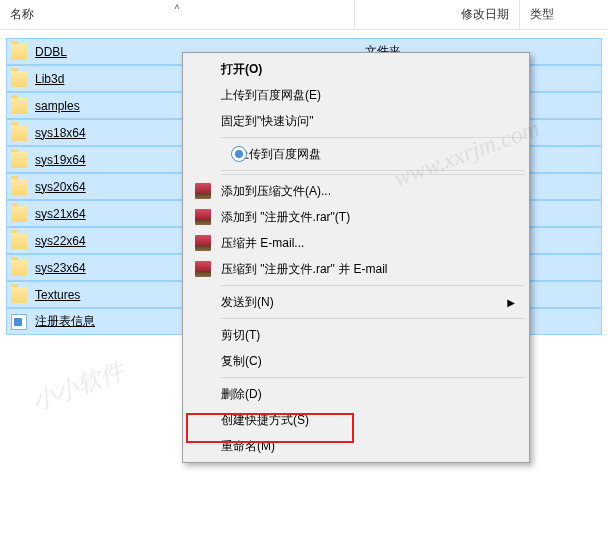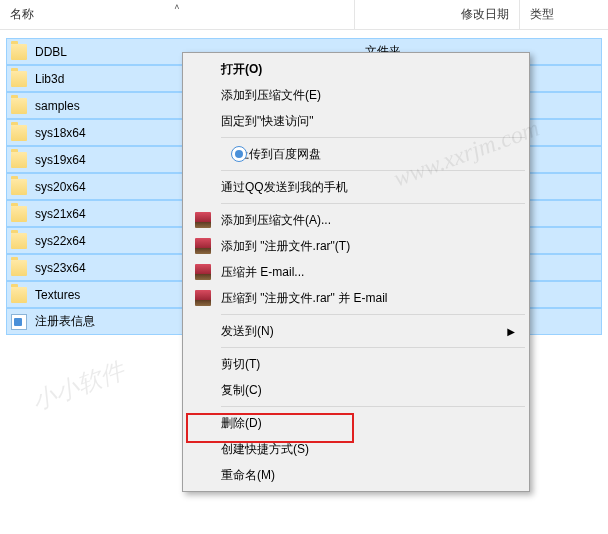--- a/index.html
+++ b/index.html
@@ -81,21 +81,21 @@
   position: relative;
 }
 .reg-icon::after {
   content: '';
   position: absolute;
   top: 3px; left: 2px;
   width: 8px; height: 8px;
   background: #4a90d9;
   border-radius: 1px;
 }
-.file-name { flex: 0 0 330px; color: #000; }
+.file-name { flex: 0 0 330px; color: #000; text-decoration: underline; }
 .file-type { color: #000; }
 .context-menu {
   position: absolute;
   top: 52px;
   left: 182px;
   width: 348px;
   background: #f0f0f0;
   border: 1px solid #a0a0a0;
   box-shadow: 3px 3px 6px rgba(0,0,0,0.3);
   padding: 3px 2px;
@@ -253,34 +253,31 @@
         <div class="file-type">注册表项</div>
       </div>
     </div>
   </div>
 
 <div class="context-menu">
   <div class="menu-item bold">
       <span>打开(O)</span>
     </div>
   <div class="menu-item">
-      <span>添加到压缩文件(E)</span>
+      <span>上传到百度网盘(E)</span>
     </div>
   <div class="menu-item">
       <span>固定到"快速访问"</span>
     </div>
   <div class="menu-sep"></div>
   <div class="menu-item">
     <span class="menu-icon baidu-icon"></span>
     <span>上传到百度网盘</span>
   </div>
   <div class="menu-sep"></div>
-  <div class="menu-item">
-      <span>通过QQ发送到我的手机</span>
-    </div>
   <div class="menu-sep"></div>
   <div class="menu-item">
     <span class="menu-icon rar-icon"></span>
     <span>添加到压缩文件(A)...</span>
   </div>
   <div class="menu-item">
     <span class="menu-icon rar-icon"></span>
     <span>添加到 "注册文件.rar"(T)</span>
   </div>
   <div class="menu-item">

